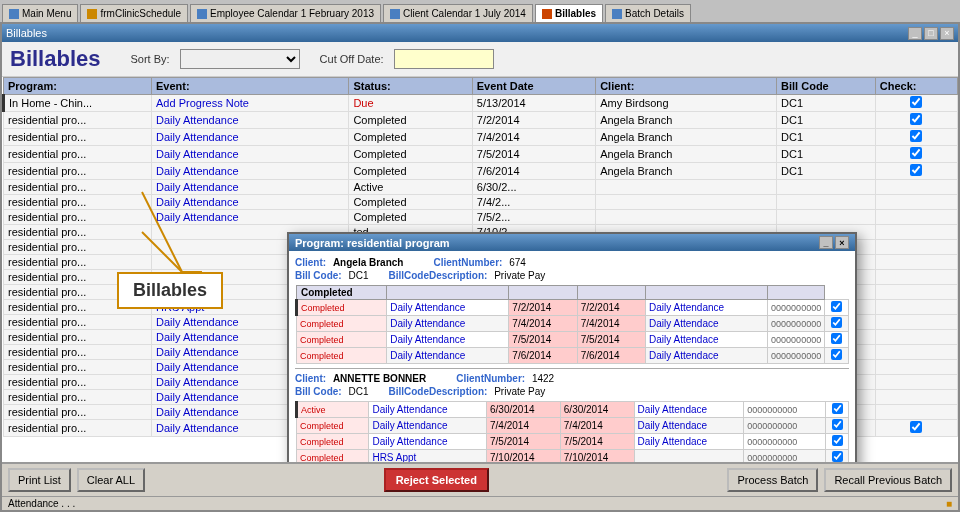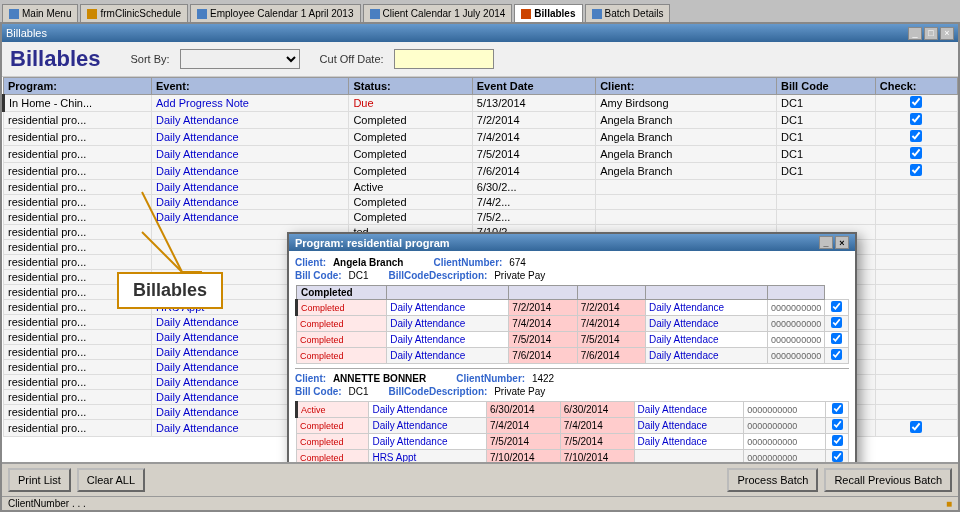--- a/index.html
+++ b/index.html
@@ -45,21 +45,21 @@
     <div class="tab" style="background:#d4d0c8; border:1px solid #888; border-bottom:none; padding:1px 6px; font-size:10px; height:18px; display:flex; align-items:center;">
       <span style="background:#4a7fc1; width:10px; height:10px; display:inline-block; margin-right:3px;"></span>
       <span>Main Menu</span>
     </div>
     <div class="tab" style="background:#d4d0c8; border:1px solid #888; border-bottom:none; padding:1px 6px; font-size:10px; height:18px; display:flex; align-items:center;">
       <span style="background:#cc8800; width:10px; height:10px; display:inline-block; margin-right:3px;"></span>
       <span>frmClinicSchedule</span>
     </div>
     <div class="tab" style="background:#d4d0c8; border:1px solid #888; border-bottom:none; padding:1px 6px; font-size:10px; height:18px; display:flex; align-items:center;">
       <span style="background:#4a7fc1; width:10px; height:10px; display:inline-block; margin-right:3px;"></span>
-      <span>Employee Calendar 1 April 2013</span>
+      <span>Employee Calendar 1 February 2013</span>
     </div>
     <div class="tab" style="background:#d4d0c8; border:1px solid #888; border-bottom:none; padding:1px 6px; font-size:10px; height:18px; display:flex; align-items:center;">
       <span style="background:#4a7fc1; width:10px; height:10px; display:inline-block; margin-right:3px;"></span>
       <span>Client Calendar 1 July 2014</span>
     </div>
     <div class="tab active" style="background:white; border:1px solid #888; border-bottom:none; padding:1px 6px; font-size:10px; height:18px; display:flex; align-items:center; font-weight:bold;">
       <span style="background:#cc4400; width:10px; height:10px; display:inline-block; margin-right:3px;"></span>
       <span>Billables</span>
     </div>
     <div class="tab" style="background:#d4d0c8; border:1px solid #888; border-bottom:none; padding:1px 6px; font-size:10px; height:18px; display:flex; align-items:center;">
@@ -467,24 +467,25 @@
         <line x1="60" y1="80" x2="100" y2="120" stroke="#cc8800" stroke-width="2"></line>
         <line x1="100" y1="120" x2="120" y2="120" stroke="#cc8800" stroke-width="2"></line>
       </svg>
 
     </div>
 
     <div class="bottom-bar" style="background:#d4d0c8; border-top:2px solid #999; padding:4px 6px; display:flex; gap:6px; align-items:center;">
       <button style="height:24px; padding:0 8px; border:2px outset #bbb; background:#d4d0c8; cursor:pointer; font-size:11px;">Print List</button>
       <button style="height:24px; padding:0 8px; border:2px outset #bbb; background:#d4d0c8; cursor:pointer; font-size:11px;">Clear ALL</button>
       <div style="flex:1;"></div>
+      <button style="height:24px; padding:0 10px; border:2px outset #aa2222; background:#cc3333; color:white; cursor:pointer; font-size:11px; font-weight:bold;">Reject Selected</button>
       <div style="flex:1;"></div>
       <button style="height:24px; padding:0 8px; border:2px outset #bbb; background:#d4d0c8; cursor:pointer; font-size:11px;">Process Batch</button>
       <button style="height:24px; padding:0 8px; border:2px outset #bbb; background:#d4d0c8; cursor:pointer; font-size:11px;">Recall Previous Batch</button>
     </div>
 
     <div style="background:#d4d0c8; border-top:1px solid #999; padding:1px 6px; font-size:10px; display:flex; justify-content:space-between; align-items:center;">
-      <span>ClientNumber . . .</span>
+      <span>Attendance . . .</span>
       <span style="color:#cc8800;">■</span>
     </div>
 
   </div>
 </div>
 
 </body></html>

